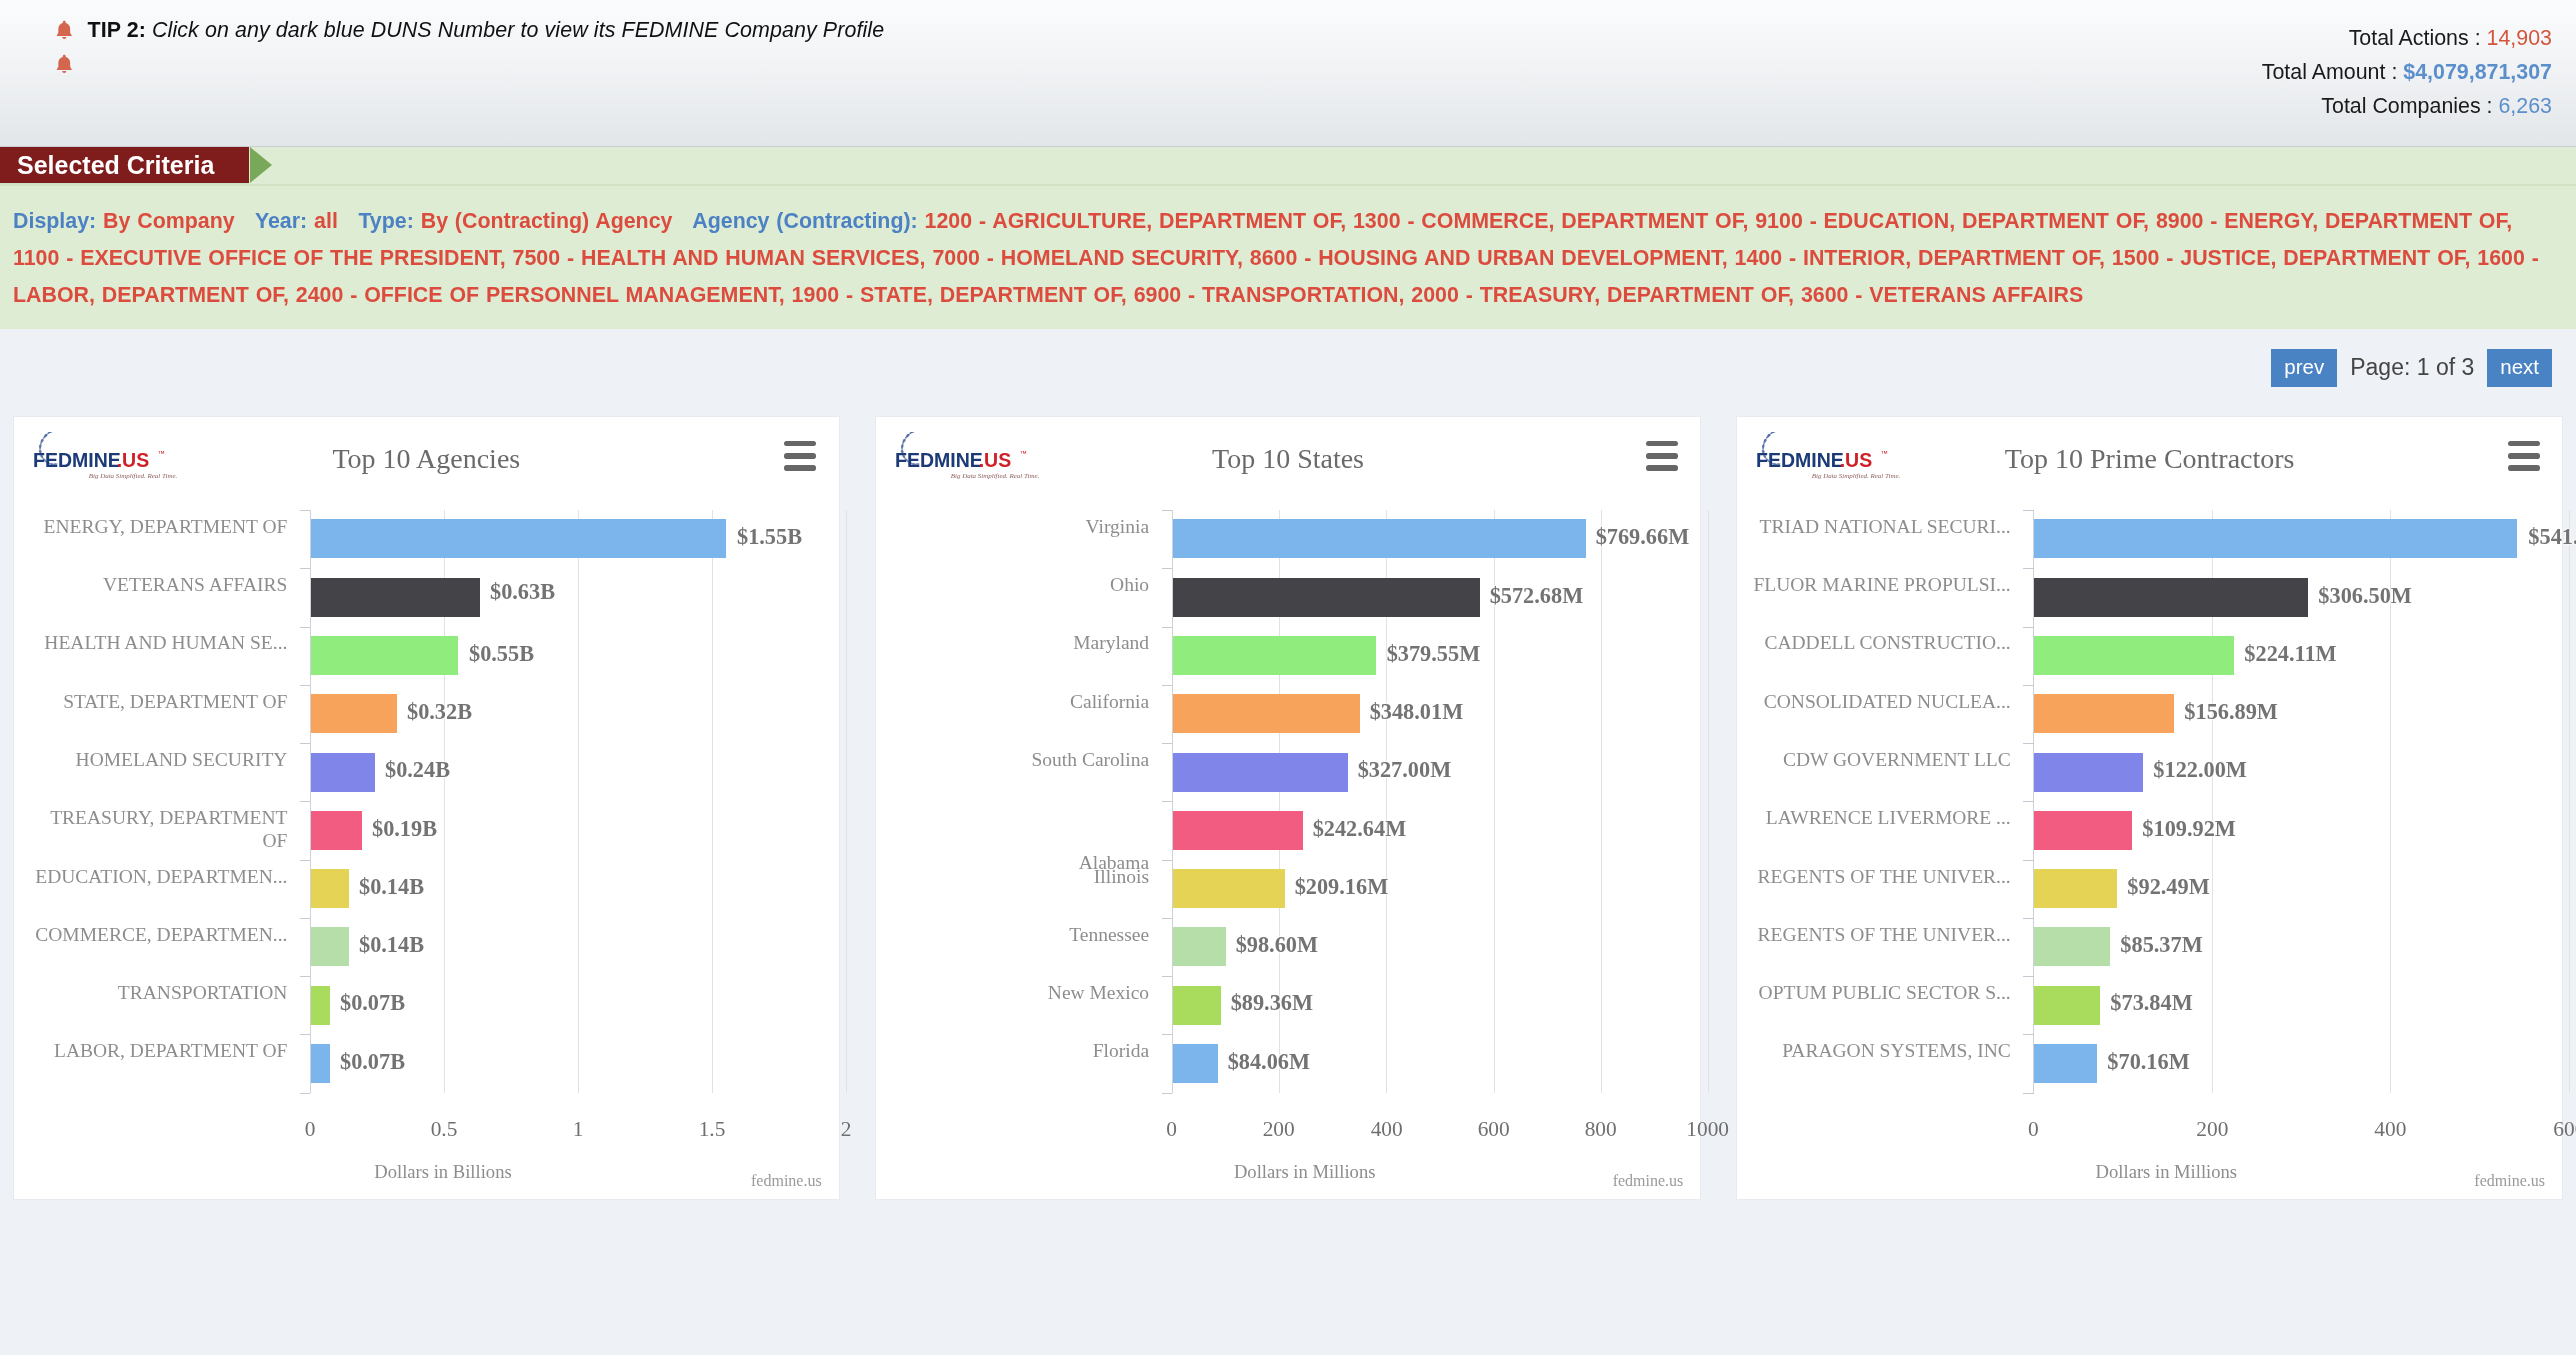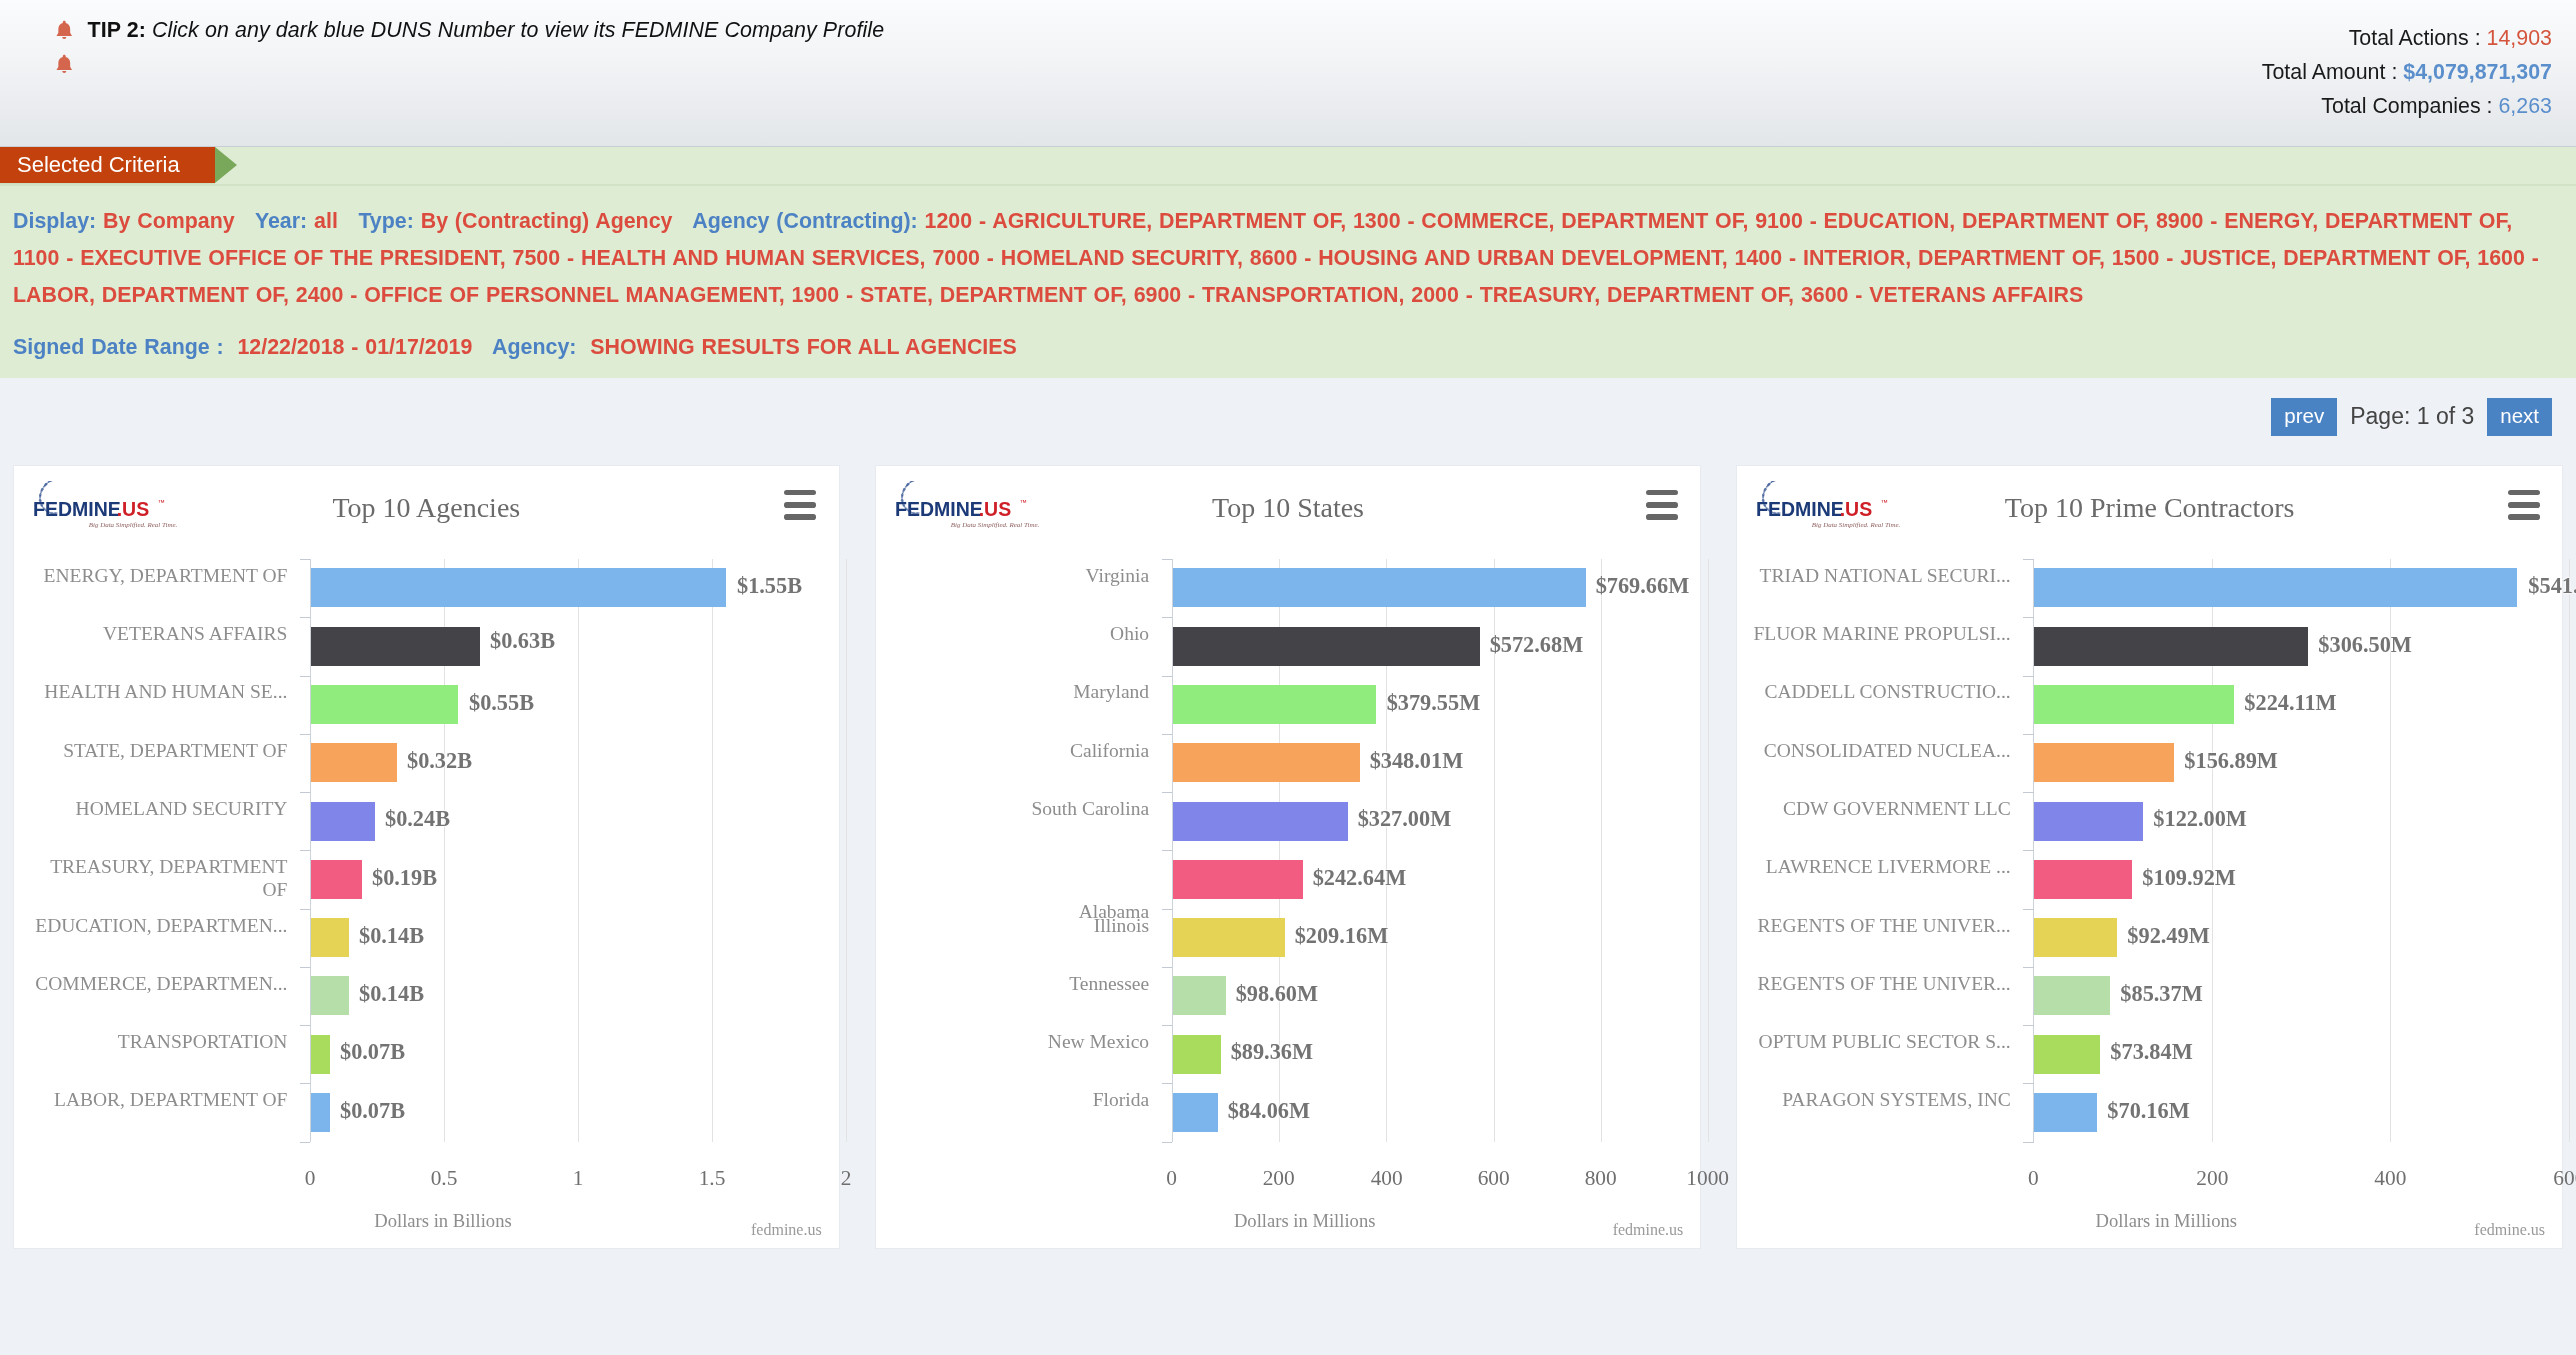--- a/index.html
+++ b/index.html
@@ -36,22 +36,22 @@
   }
   .totals-row { font-size: 21.4px; color: #1a1a1a; white-space: nowrap; }
   .t-red  { color: #d4553c; font-weight: normal; }
   .t-blue { color: #5b8fcc; font-weight: bold; }
   .t-blue-n { color: #5b8fcc; font-weight: normal; }
 
   
   .criteria-wrap { position: relative; width: 2576px; background: #dfecd4; }
   .crit-tab {
     position: relative; display: inline-block;
-    background: #c2410c; color: #fff;
-    font-size: 22px; font-weight: normal;
+    background: #7f1d1d; color: #fff;
+    font-size: 25px; font-weight: bold;
     padding: 9.3px 35px 9.3px 17px;
     height: 37px; line-height: 18.6px;
     border-bottom: 0.9px solid #cfe0c2;
   }
   .crit-tab:after {
     content: ""; position: absolute; right: -22.3px; top: 0;
     border-top: 18.6px solid transparent;
     border-bottom: 18.6px solid transparent;
     border-left: 22.3px solid #7aa85b;
   }
@@ -193,26 +193,20 @@
   <div class="crit-body">
     <div class="crit-line">
       <span class="crit-label">Display:</span>
       <span class="crit-val">By Company</span>&nbsp;&nbsp;
       <span class="crit-label">Year:</span>
       <span class="crit-val">all</span>&nbsp;&nbsp;
       <span class="crit-label">Type:</span>
       <span class="crit-val">By (Contracting) Agency</span>&nbsp;&nbsp;
       <span class="crit-label">Agency (Contracting):</span>
       <span class="crit-agencies">1200 - AGRICULTURE, DEPARTMENT OF, 1300 - COMMERCE, DEPARTMENT OF, 9100 - EDUCATION, DEPARTMENT OF, 8900 - ENERGY, DEPARTMENT OF, 1100 - EXECUTIVE OFFICE OF THE PRESIDENT, 7500 - HEALTH AND HUMAN SERVICES, 7000 - HOMELAND SECURITY, 8600 - HOUSING AND URBAN DEVELOPMENT, 1400 - INTERIOR, DEPARTMENT OF, 1500 - JUSTICE, DEPARTMENT OF, 1600 - LABOR, DEPARTMENT OF, 2400 - OFFICE OF PERSONNEL MANAGEMENT, 1900 - STATE, DEPARTMENT OF, 6900 - TRANSPORTATION, 2000 - TREASURY, DEPARTMENT OF, 3600 - VETERANS AFFAIRS</span>
-    </div>
-    <div class="crit-line crit-line2">
-      <span class="crit-label">Signed Date Range :</span>&nbsp;
-      <span class="crit-val">12/22/2018 - 01/17/2019</span>&nbsp;&nbsp;
-      <span class="crit-label">Agency:</span>&nbsp;
-      <span class="crit-val">SHOWING RESULTS FOR ALL AGENCIES</span>
     </div>
   </div>
 </div>
 
 <div class="pager-area">
   <div class="pager">
     <div class="pg-btn">prev</div>
     <div class="pg-label">Page: 1 of 3</div>
     <div class="pg-btn">next</div>
   </div>

